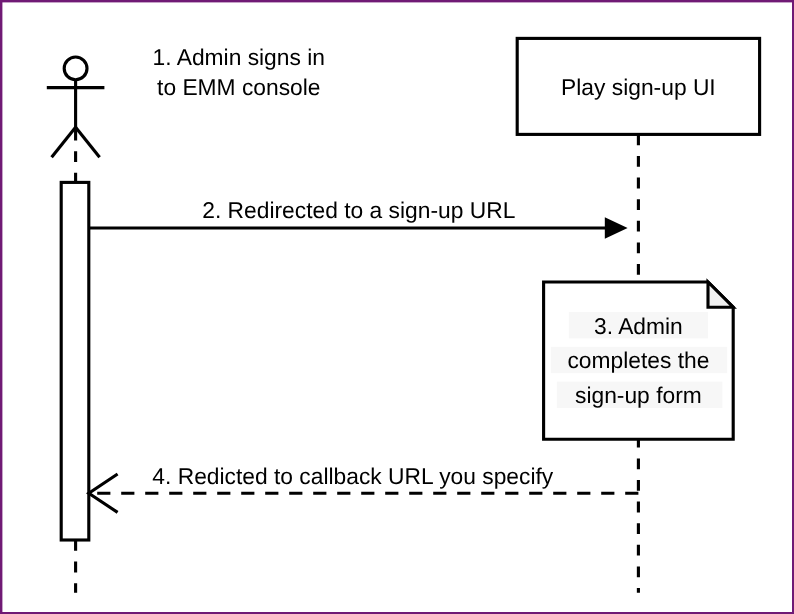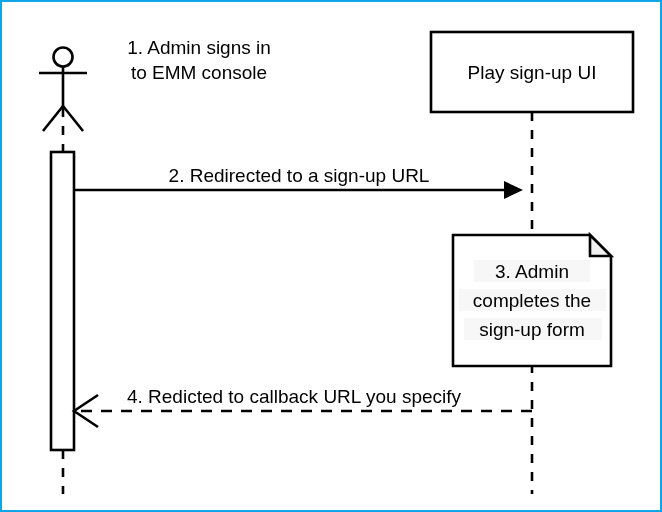--- a/index.html
+++ b/index.html
@@ -9,21 +9,21 @@
   }
   body {
     font-family: "Liberation Sans", sans-serif;
   }
   #canvas {
     position: relative;
     width: 662px;
     height: 512px;
     background: #ffffff;
     box-sizing: border-box;
-    border: 2px solid #0ea5e9;
+    border: 2px solid #701a75;
     overflow: hidden;
   }
   #diagram-svg {
     position: absolute;
     left: 0;
     top: 0;
     width: 662px;
     height: 512px;
     display: block;
   }

